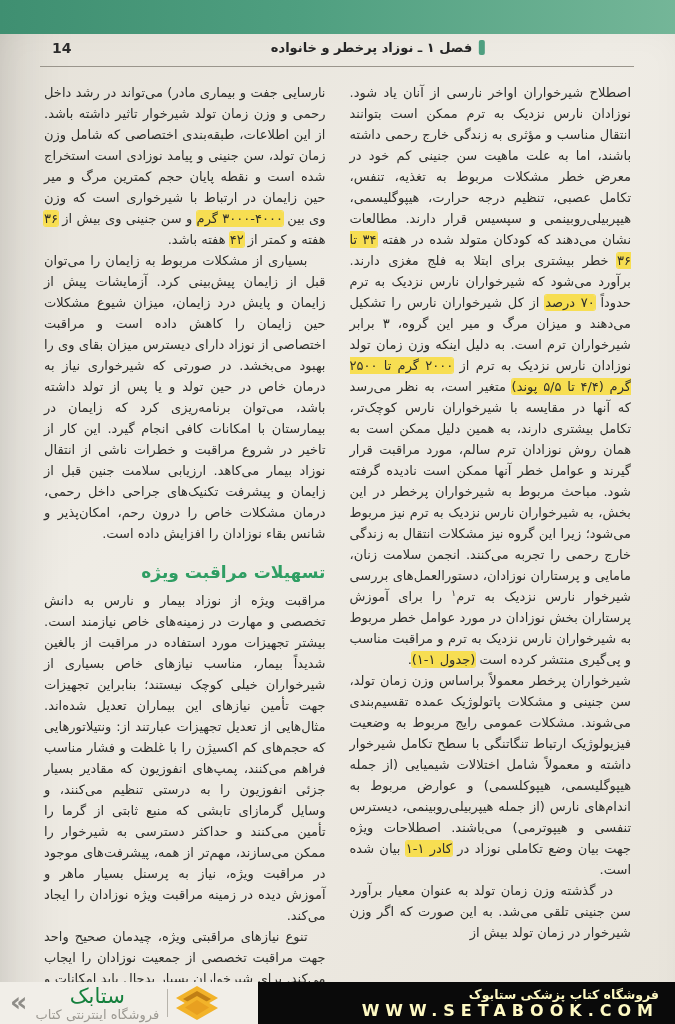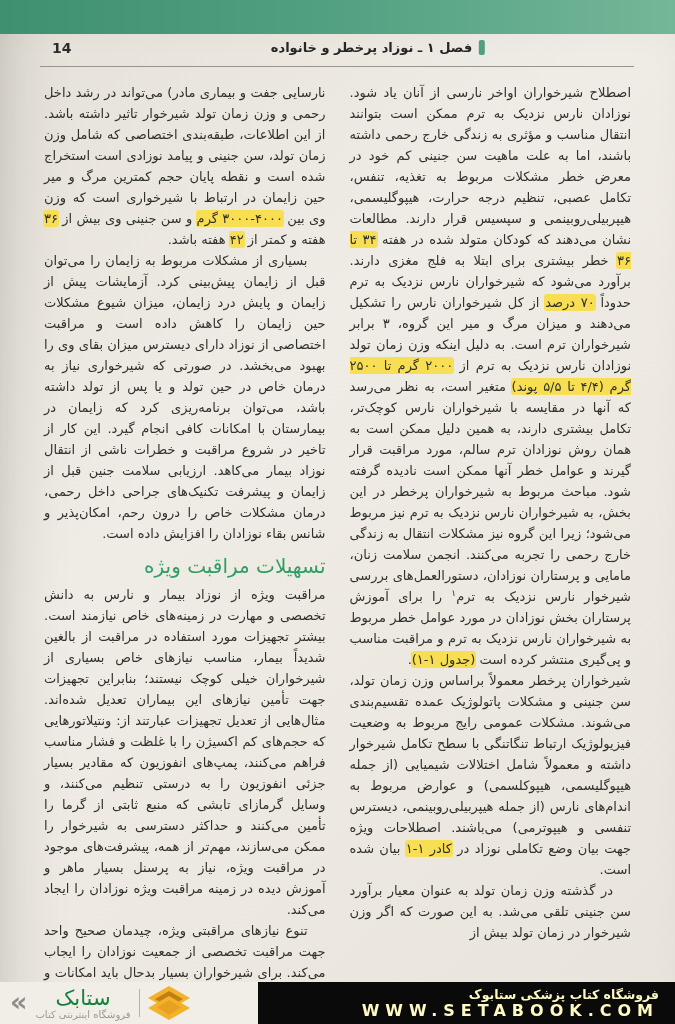--- a/index.html
+++ b/index.html
@@ -58,22 +58,22 @@
     overflow:hidden;
   }
   .col{
     flex:1;direction:rtl;text-align:justify;
     font-size:13px;line-height:21px;color:#30302c;
   }
   .col p{margin:0;}
   .col p.indent{text-indent:18px;}
   .col h2{
     color:var(--heading-green);
-    font-size:20px;font-weight:normal;
-    margin:11px 0 7px 0;line-height:22px;
+    font-size:17px;font-weight:bold;
+    margin:17px 0 7px 0;line-height:22px;
   }
   .hl{
     background:var(--highlight-yellow);
     box-shadow:0 0 0 1px var(--highlight-yellow);
     border-radius:2px;
   }
   sup{font-size:9px;line-height:0;}
   
   .footer{
     position:absolute;bottom:0;left:0;width:100%;height:42px;
@@ -82,21 +82,21 @@
   .logo-zone{
     width:258px;display:flex;align-items:center;gap:8px;
     padding:2px 6px 2px 10px;background:#f1eee8;
   }
   .chev{
     font-size:27px;color:#8f8d88;font-weight:bold;line-height:1;
     transform:translateY(-2px);
   }
   .logo-text-wrap{display:flex;flex-direction:column;align-items:center;}
   .logo-text{font-size:21px;font-weight:normal;color:#15803d;line-height:22px;}
-  .logo-sub{font-size:10px;color:#9b9891;letter-spacing:.5px;}
+  .logo-sub{font-size:13px;color:#9b9891;letter-spacing:.5px;}
   .v-div{width:1px;height:28px;background:#b7b3ab;}
   .diamond-wrap{display:flex;align-items:center;}
   .black-band{
     flex:1;background:var(--footer-black);color:#fef9c3;
     display:flex;flex-direction:column;justify-content:center;
     padding:3px 16px 3px 10px;text-align:right;direction:rtl;
   }
   .store-line{font-size:12.5px;font-weight:bold;line-height:16px;}
   .site-line{
     direction:ltr;text-align:right;

